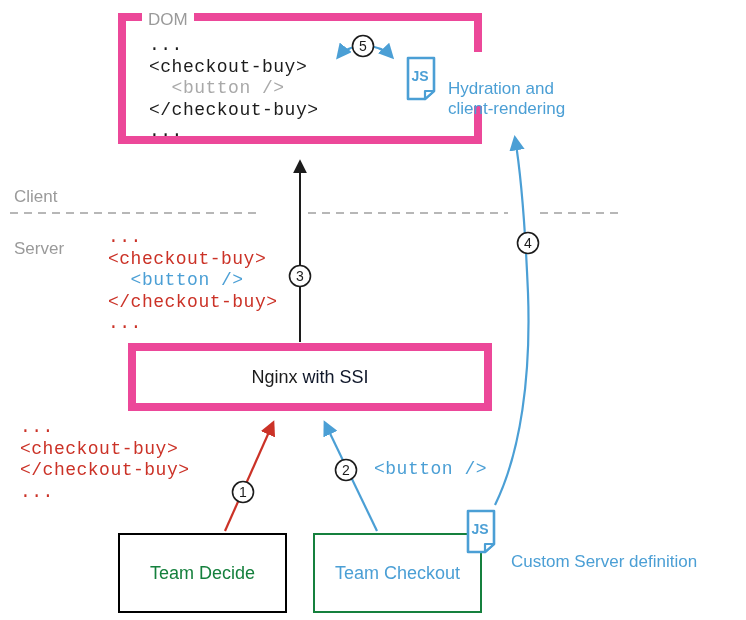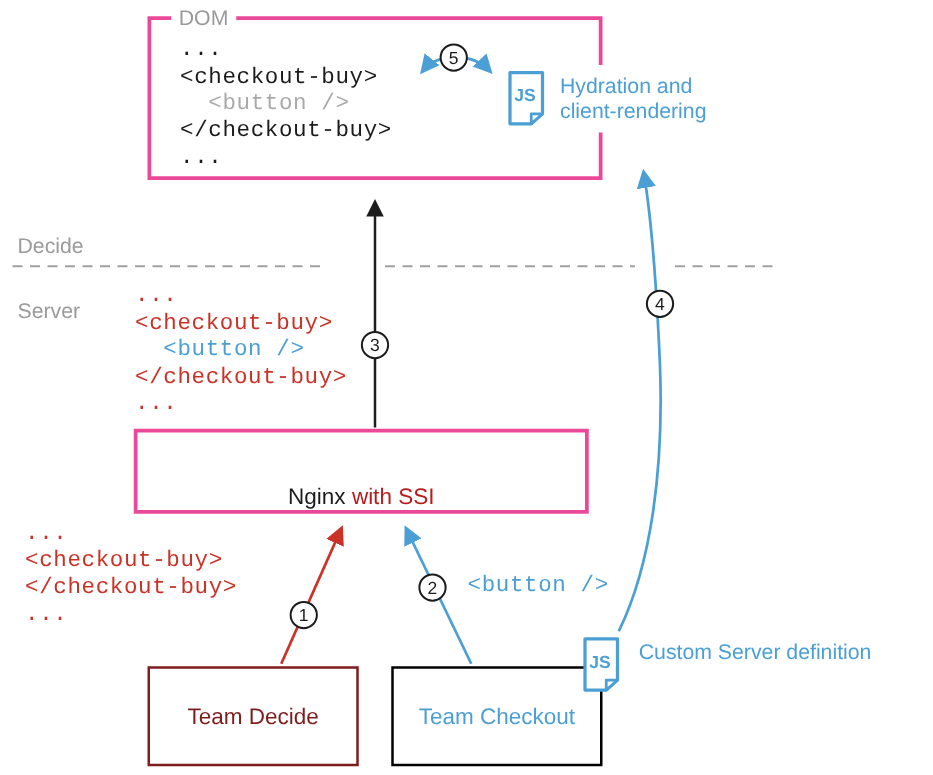--- a/index.html
+++ b/index.html
@@ -2,48 +2,48 @@
 <html><head>
 <meta charset="utf-8">
 <style>
   html,body{margin:0;padding:0;background:#ffffff;}
   #canvas{
     position:relative;width:746px;height:620px;background:#fff;overflow:hidden;
     font-family:"Liberation Sans",sans-serif;
   }
   .abs{position:absolute;}
   
-  .frame{border:3px solid #ec4899;background:#fff;box-sizing:border-box;z-index:1;}
+  .frame{border:8px solid #ec4899;background:#fff;box-sizing:border-box;z-index:1;}
   .legend{
     position:absolute;top:-11px;left:16px;background:#fff;padding:0 6px;
     color:#9a9a9a;font-size:17px;line-height:20px;
   }
   pre.code{
     margin:0;font-family:"Liberation Mono","DejaVu Sans Mono",monospace;
     font-size:18px;line-height:21.5px;letter-spacing:.5px;z-index:2;
   }
   pre.code div{height:21.5px;}
   .c-dark{color:#1c1c1c;}
   .c-red{color:#cb3227;}
   .c-blue{color:#4b9fd5;}
   .c-gray{color:#a9a9a9;}
   .lane-label{color:#9a9a9a;font-size:17px;z-index:2;}
   .team-box{
     display:flex;align-items:center;justify-content:center;
     box-sizing:border-box;background:#fff;font-size:18px;z-index:1;
   }
-  .box-red{border:2px solid #7f1d1d;color:#7f1d1d;}
-  .box-blue{border:2px solid #000000;color:#4b9fd5;}
+  .box-red{border:2px solid #000000;color:#15803d;}
+  .box-blue{border:2px solid #15803d;color:#4b9fd5;}
   .nginx{
     display:flex;align-items:center;justify-content:center;
     font-size:18px;z-index:2;
   }
-  .nginx .suffix{color:#b91c1c;white-space:pre;}
+  .nginx .suffix{color:#0f172a;white-space:pre;}
   .blue-label{
-    color:#4b9fd5;font-size:17px;line-height:20px;background:#fff;z-index:2;
+    color:#4b9fd5;font-size:17px;line-height:20px;background:#fff;z-index:2;margin-top:40px;
   }
   .mono-inline{
     font-family:"Liberation Mono","DejaVu Sans Mono",monospace;
     font-size:18px;letter-spacing:.5px;
   }
   #overlay{position:absolute;left:0;top:0;z-index:3;pointer-events:none;}
   .js-icon{z-index:4;}
   .step-num{
     font-family:"Liberation Sans",sans-serif;font-size:14px;fill:#1c1c1c;
   }
@@ -63,26 +63,26 @@
       <path d="M4 3 H30 V36 L21 44 H4 Z" fill="#ffffff" stroke="#4b9fd5" stroke-width="2.6" stroke-linejoin="round"></path>
       <path d="M30 36 L21 44 L21 36 Z" fill="#ffffff" stroke="#4b9fd5" stroke-width="2.2" stroke-linejoin="round"></path>
       <text x="16" y="26" text-anchor="middle" font-family="Liberation Sans,sans-serif" font-size="14" font-weight="bold" fill="#4b9fd5">JS</text>
     </svg>
     <div class="blue-label" style="background:transparent;">
       <div>Hydration and</div>
       <div>client-rendering</div>
     </div>
   </div>
 
-  <div class="abs lane-label" style="left:14px;top:187px;">Decide</div>
+  <div class="abs lane-label" style="left:14px;top:187px;">Client</div>
   <div class="abs lane-label" style="left:14px;top:239px;">Server</div>
 
   <pre class="code abs" style="left:108px;top:227px;"><div class="c-red">...</div><div class="c-red">&lt;checkout-buy&gt;</div><div class="c-blue">  &lt;button /&gt;</div><div class="c-red">&lt;/checkout-buy&gt;</div><div class="c-red">...</div></pre>
 
-  <div class="abs frame nginx" style="left:107px;top:343px;width:364px;height:68px;align-items:flex-end;">
+  <div class="abs frame nginx" style="left:128px;top:343px;width:364px;height:68px;">
     <span class="c-dark">Nginx</span>
       <span class="suffix"> with SSI</span>
   </div>
 
   <pre class="code abs" style="left:20px;top:417px;"><div class="c-red">...</div><div class="c-red">&lt;checkout-buy&gt;</div><div class="c-red">&lt;/checkout-buy&gt;</div><div class="c-red">...</div></pre>
 
   <div class="abs c-blue mono-inline" style="left:374px;top:459px;z-index:2;">&lt;button /&gt;</div>
 
   <svg class="abs js-icon" style="left:463px;top:508px;" width="36" height="48" viewBox="0 0 34 48">
     <path d="M4 3 H30 V36 L21 44 H4 Z" fill="#ffffff" stroke="#4b9fd5" stroke-width="2.6" stroke-linejoin="round"></path>

